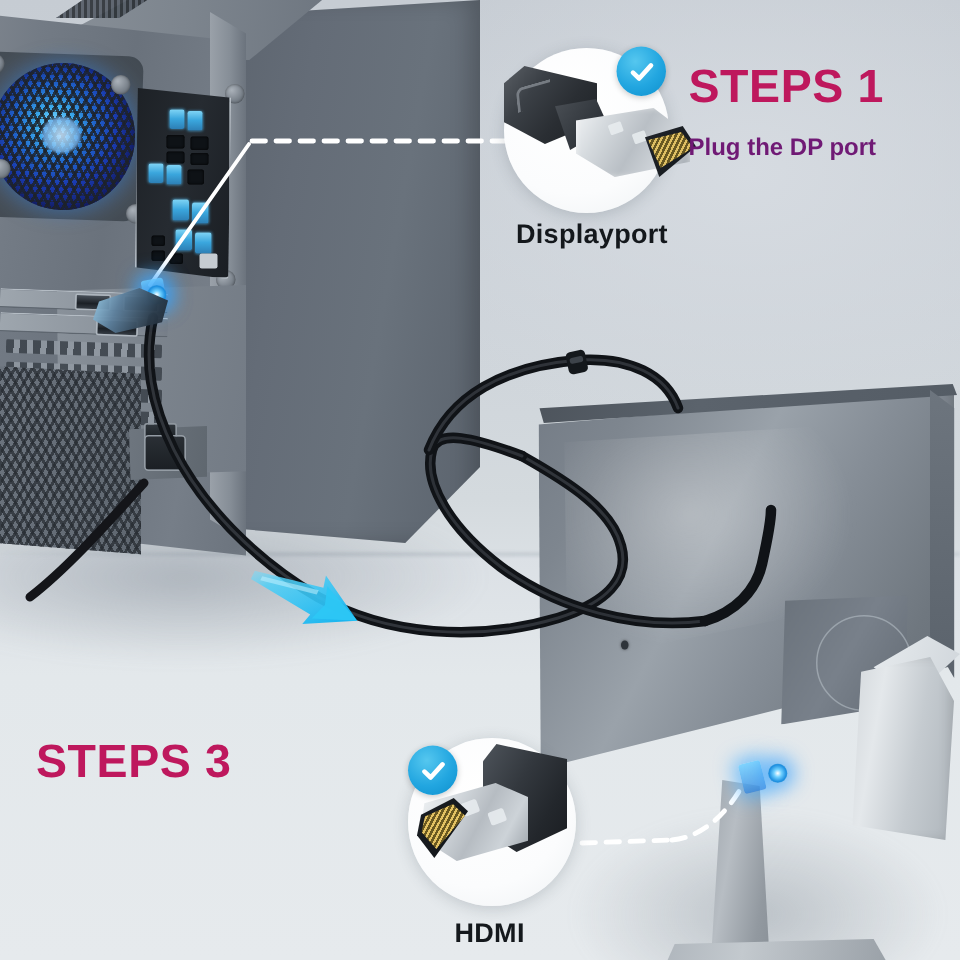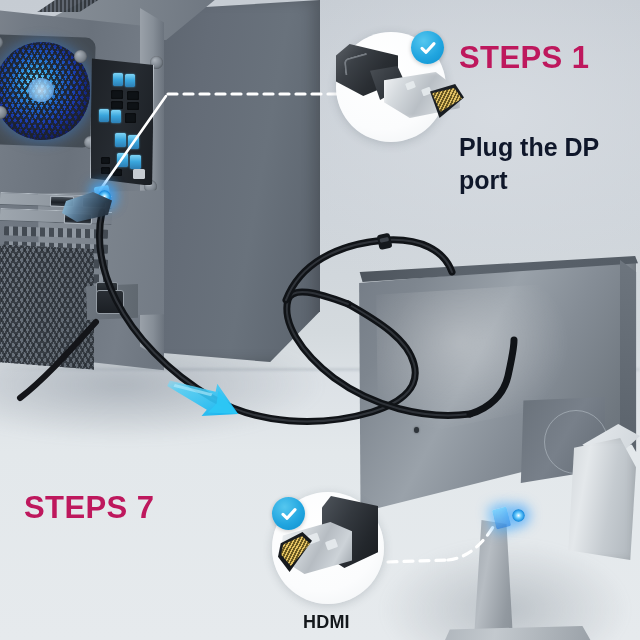--- a/index.html
+++ b/index.html
@@ -306,21 +306,21 @@
     clip-path:polygon(8% 28%, 72% 0%, 100% 26%, 34% 100%, 0% 62%);
   }
   .hdmi-notch{position:absolute;background:#e7ebee;border-radius:1.5px;opacity:.9;}
 
   
   .step-title{
     position:absolute;color:#be185d;font-weight:bold;letter-spacing:.4px;
     font-size:31px;line-height:1;
   }
   .step-body{
-    position:absolute;color:#0f172a;font-weight:bold;font-size:25px;line-height:1.33;margin-top:43px;
+    position:absolute;color:#701a75;font-weight:bold;font-size:16px;line-height:1.33;
   }
   .conn-label{
     position:absolute;color:#14181c;font-weight:bold;font-size:18px;letter-spacing:.2px;
   }
 </style>
 </head>
 <body>
 
 <div id="stage">
 
@@ -477,20 +477,21 @@
     <div class="dp-tip"></div>
     <div class="dp-pins"></div>
   </div>
 
   <div class="check-badge" style="left:411px;top:31px;width:33px;height:33px;">
     <svg width="20" height="20" viewBox="0 0 20 20" aria-hidden="true">
       <path d="M4 10.4 L8.1 14.3 L16 5.6" fill="none" stroke="#ffffff" stroke-width="3.1" stroke-linecap="round" stroke-linejoin="round"></path>
     </svg>
   </div>
 
+  <div class="conn-label" style="left:344px;top:146px;">Displayport</div>
 
   <div class="step-title" style="left:459px;top:42px;">STEPS 1</div>
   <div class="step-body" style="left:459px;top:88px;">Plug the DP port</div>
 
   <div class="bubble" style="left:272px;top:492px;width:112px;height:112px;"></div>
 
   <div class="conn" style="left:278px;top:492px;width:130px;height:110px;">
     <div class="hdmi-shell"></div>
     <div class="hdmi-metal"></div>
     <div class="hdmi-notch" style="left:30px;top:42px;width:11px;height:9px;transform:rotate(-20deg);"></div>
@@ -500,15 +501,15 @@
   </div>
 
   <div class="check-badge" style="left:272px;top:497px;width:33px;height:33px;">
     <svg width="20" height="20" viewBox="0 0 20 20" aria-hidden="true">
       <path d="M4 10.4 L8.1 14.3 L16 5.6" fill="none" stroke="#ffffff" stroke-width="3.1" stroke-linecap="round" stroke-linejoin="round"></path>
     </svg>
   </div>
 
   <div class="conn-label" style="left:303px;top:612px;">HDMI</div>
 
-  <div class="step-title" style="left:24px;top:492px;">STEPS 7</div>
+  <div class="step-title" style="left:24px;top:492px;">STEPS 3</div>
 
 </div>
 
 </body></html>

